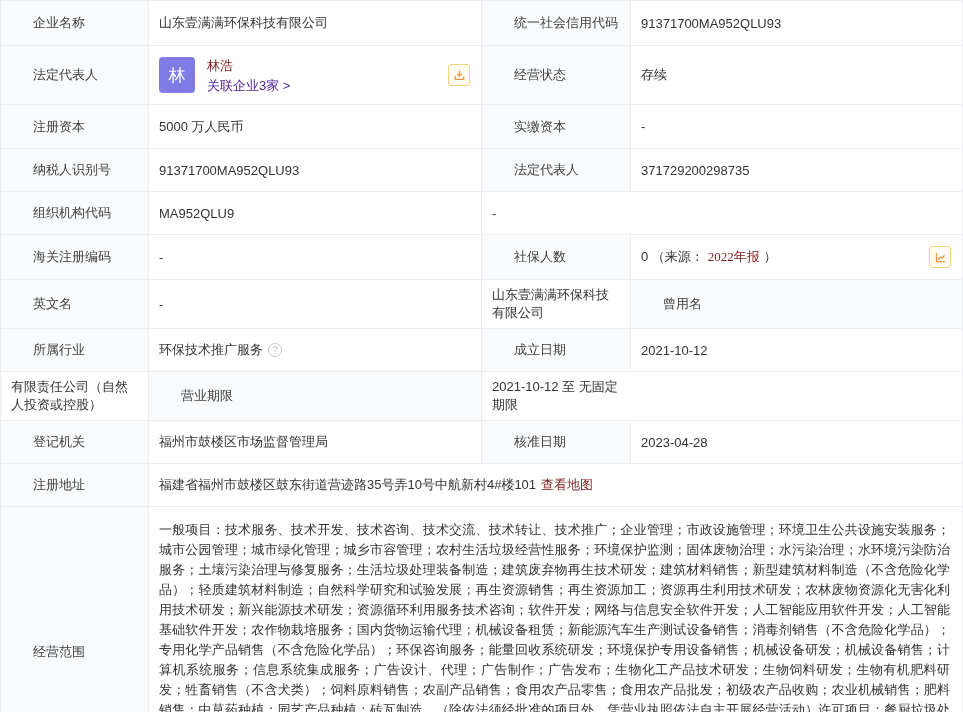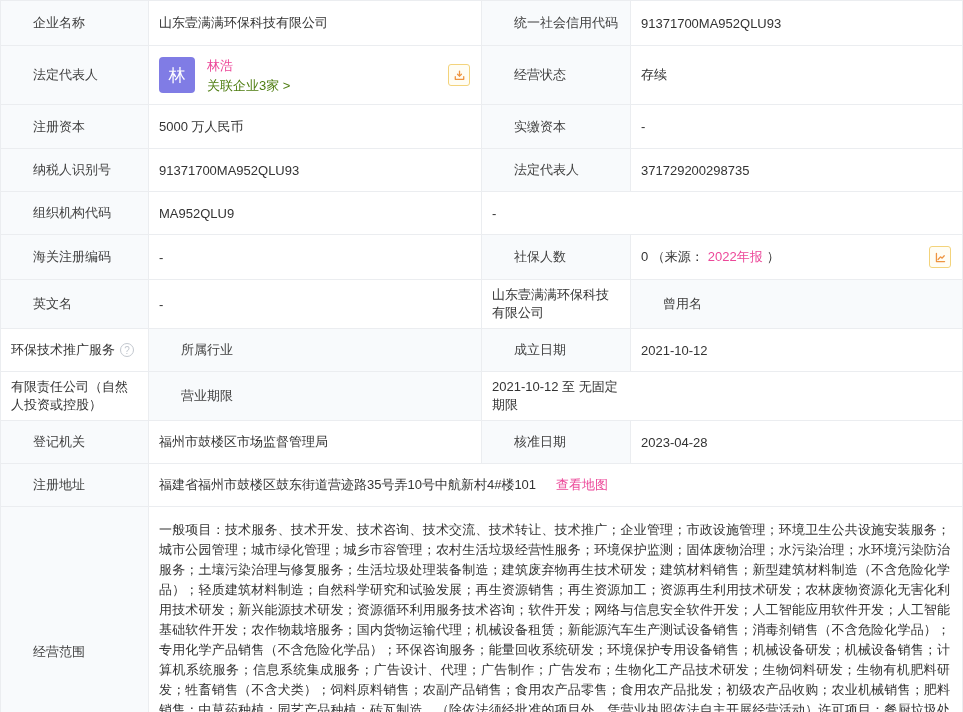--- a/index.html
+++ b/index.html
@@ -35,22 +35,22 @@
     padding-left: 32px;
     border-right: 1px solid #ebedf0;
   }
   .value { color: #333; border-right: 1px solid #ebedf0; }
   .row .cell:last-child { border-right: none; }
   .h44 { min-height: 44px; }
   .h58 { min-height: 58px; }
   .h43 { min-height: 43px; }
   .h42 { min-height: 42px; }
 
-  a.blue-link { color: #ec4899; text-decoration: none; cursor: pointer; }
-  a.orange-link { color: #4d7c0f; text-decoration: none; cursor: pointer; }
+  a.blue-link { color: #7f1d1d; text-decoration: none; cursor: pointer; font-family: Liberation Serif, serif; }
+  a.orange-link { color: #4c1d95; text-decoration: none; cursor: pointer; }
 
   
   .rep-wrap { display: flex; align-items: center; gap: 12px; }
   .avatar {
     width: 36px; height: 36px;
     background: #807ce5;
     border-radius: 4px;
     color: #fff;
     font-size: 17px;
     display: flex; align-items: center; justify-content: center;
@@ -86,21 +86,21 @@
     cursor: pointer;
     flex: 0 0 auto;
   }
 
   .scope-cell {
     display: block;
     padding: 13px 12px 16px 10px;
     line-height: 20px;
     text-align: justify;
   }
-  .addr-gap { margin-left: 20px; }
+  .addr-gap { margin-left: 5px; }
   .ins-link { margin: 0 4px; }
   .nowrap { white-space: nowrap; }
 </style>
 </head>
 <body>
 
 <div class="info-table">
 
   <div class="row">
     <div class="cell label h44">企业名称</div>
@@ -169,25 +169,25 @@
   </div>
 
   <div class="row">
     <div class="cell label h43">英文名</div>
     <div class="cell value h43">-</div>
     <div class="cell value h43">山东壹满满环保科技有限公司</div>
     <div class="cell label h43">曾用名</div>
   </div>
 
   <div class="row">
+    <div class="cell label h42">所属行业</div>
     <div class="cell value h42">
       <span>环保技术推广服务</span>
       <span class="help-icon">?</span>
     </div>
-    <div class="cell label h42">所属行业</div>
     <div class="cell label h42">成立日期</div>
     <div class="cell value h42">2021-10-12</div>
   </div>
 
   <div class="row">
     <div class="cell value h42">有限责任公司（自然人投资或控股）</div>
     <div class="cell label h42">营业期限</div>
     <div class="cell value h42">2021-10-12 至 无固定期限</div>
   </div>
 

